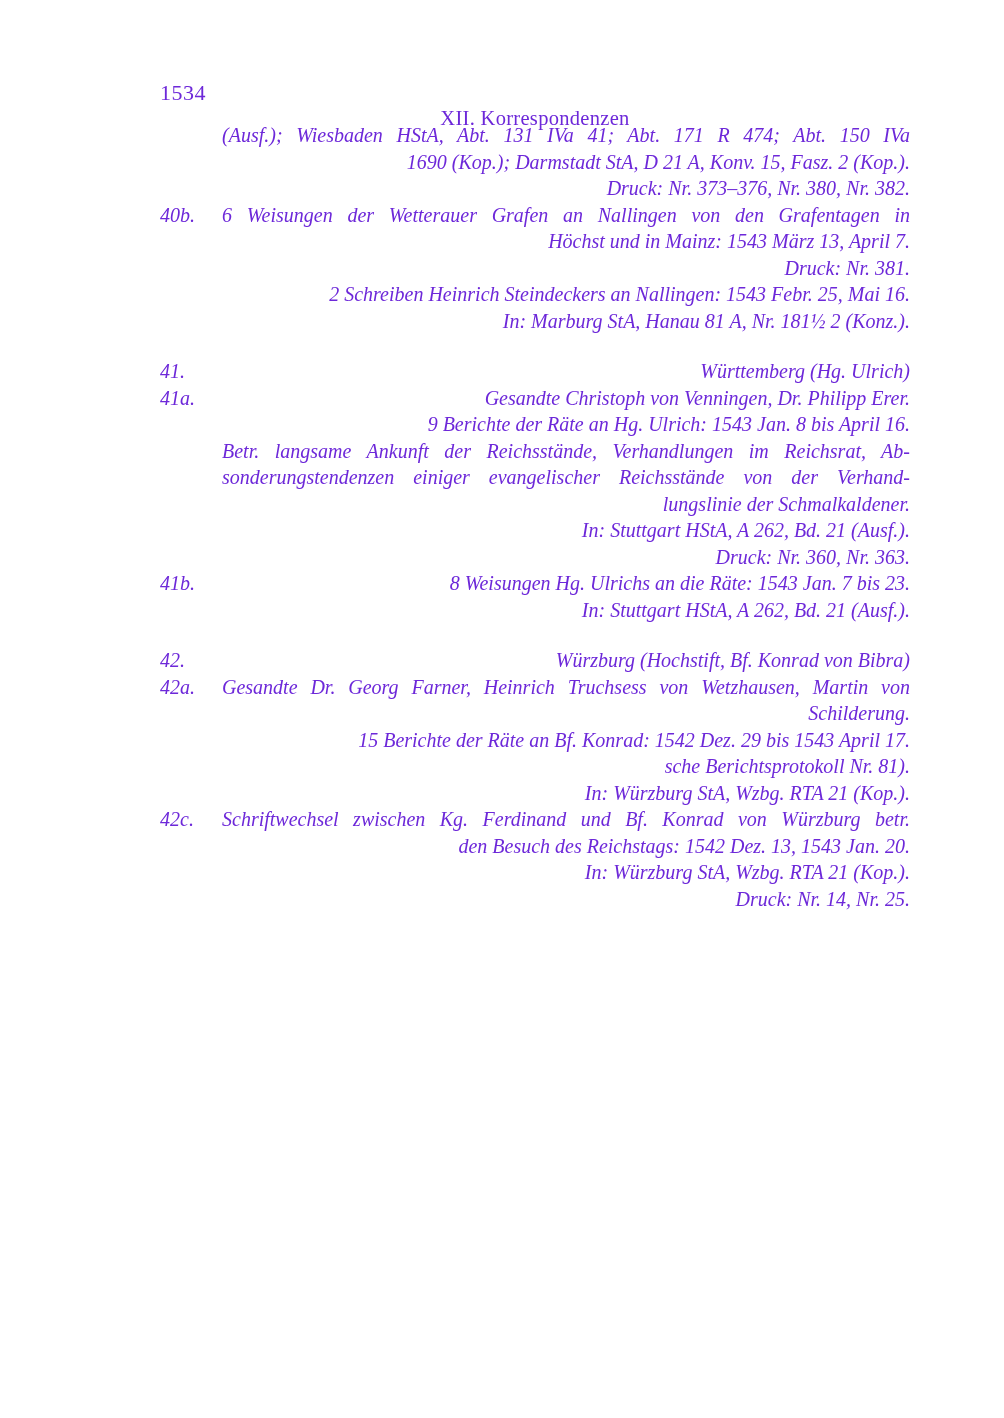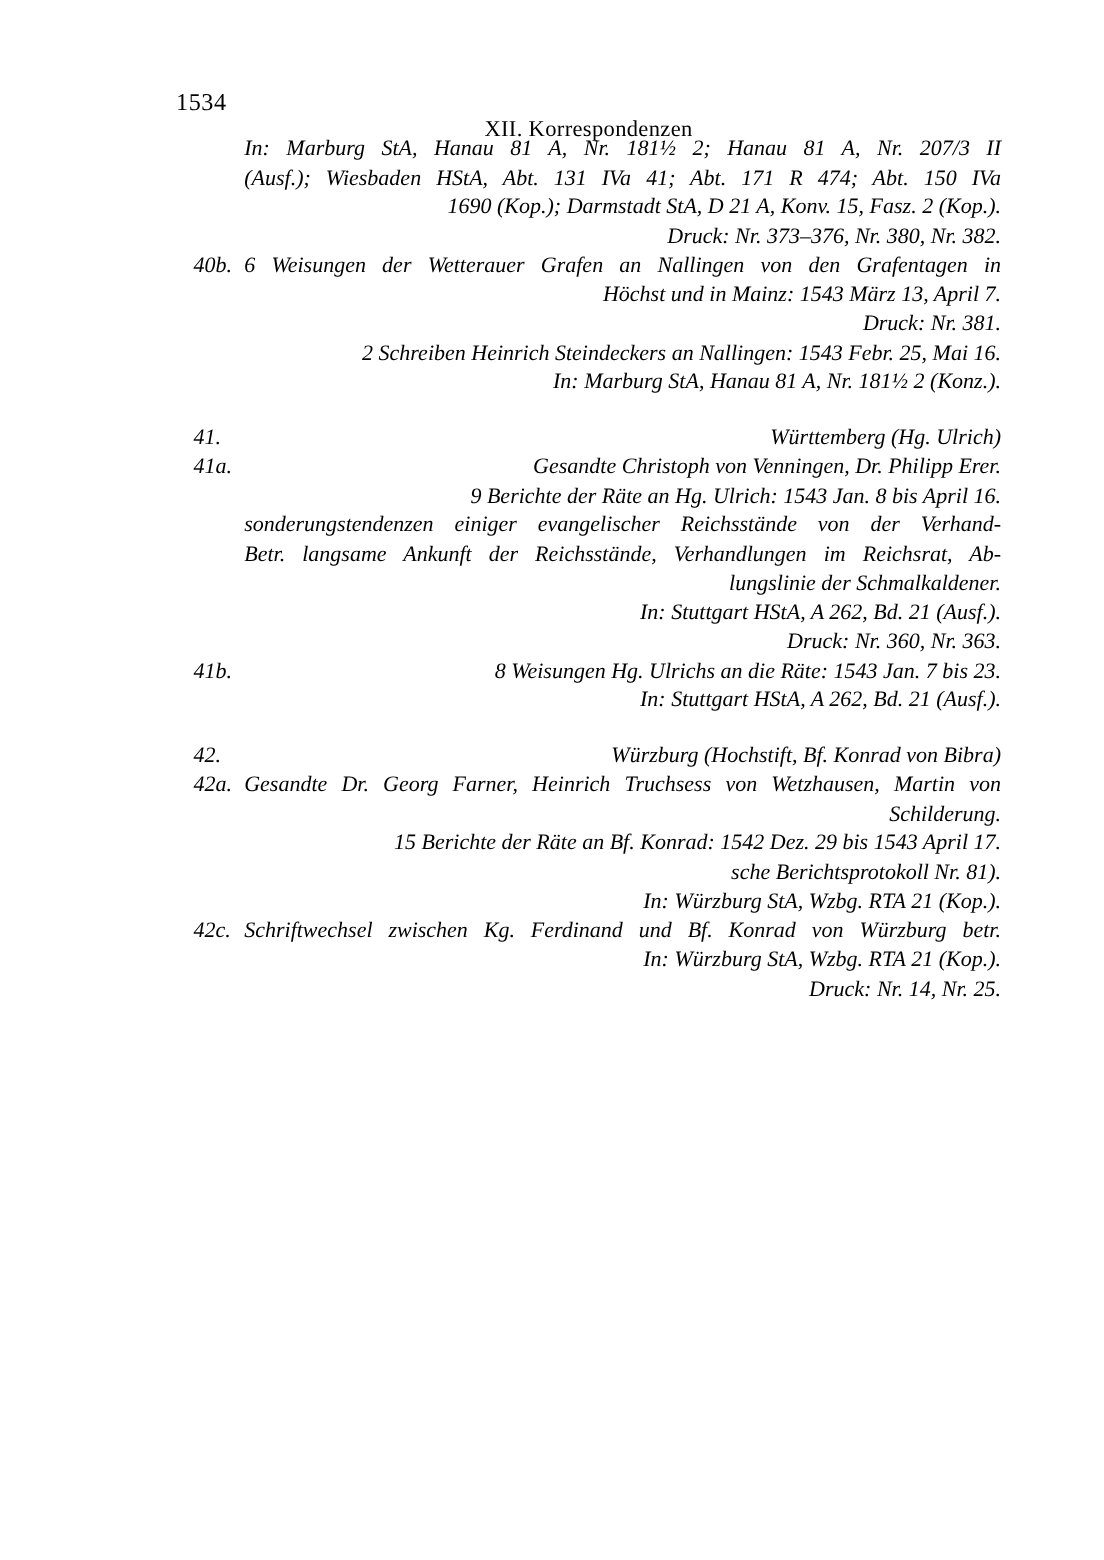--- a/index.html
+++ b/index.html
@@ -5,21 +5,21 @@
   html, body {
     margin: 0;
     padding: 0;
     background: #e8e8e8;
   }
   .page {
     position: relative;
     width: 1004px;
     height: 1418px;
     background: #ffffff;
-    color: #000000;
+    color: #6d28d9;
     font-family: "Liberation Serif", "DejaVu Serif", serif;
     overflow: hidden;
   }
   .header {
     position: absolute;
     left: 160px;
     top: 80px;
     width: 750px;
     height: 27px;
   }
@@ -56,21 +56,20 @@
   .line {
     position: relative;
     padding-left: 62px;
     min-height: 26.5px;
   }
   .label {
     position: absolute;
     left: 0;
     top: 0;
     white-space: nowrap;
-    margin-left: 16px;
   }
   .text {
     text-align: right;
   }
   .line.j .text {
     text-align: justify;
     text-align-last: justify;
     text-justify: inter-word;
   }
   .gap {
@@ -81,24 +80,20 @@
 <body>
 
 <div class="page">
   <div class="header">
     <span class="pagenum">1534</span>
     <span class="runhead">XII. Korrespondenzen</span>
   </div>
   <div class="content" id="content">
       <div class="line j">
     <span class="label"></span>
-    <div class="text">In: Marburg StA, Hanau 81 A, Nr. 181½ 2; Hanau 81 A, Nr. 207/3 II</div>
-  </div>
-      <div class="line j">
-    <span class="label"></span>
     <div class="text">(Ausf.); Wiesbaden HStA, Abt. 131 IVa 41; Abt. 171 R 474; Abt. 150 IVa</div>
   </div>
       <div class="line">
     <span class="label"></span>
     <div class="text">1690 (Kop.); Darmstadt StA, D 21 A, Konv. 15, Fasz. 2 (Kop.).</div>
   </div>
       <div class="line">
     <span class="label"></span>
     <div class="text">Druck: Nr. 373–376, Nr. 380, Nr. 382.</div>
   </div>
@@ -130,25 +125,25 @@
       <div class="line">
     <span class="label">41a.</span>
     <div class="text">Gesandte Christoph von Venningen, Dr. Philipp Erer.</div>
   </div>
       <div class="line">
     <span class="label"></span>
     <div class="text">9 Berichte der Räte an Hg. Ulrich: 1543 Jan. 8 bis April 16.</div>
   </div>
       <div class="line j">
     <span class="label"></span>
+    <div class="text">Betr. langsame Ankunft der Reichsstände, Verhandlungen im Reichsrat, Ab-</div>
+  </div>
+      <div class="line j">
+    <span class="label"></span>
     <div class="text">sonderungstendenzen einiger evangelischer Reichsstände von der Verhand-</div>
-  </div>
-      <div class="line j">
-    <span class="label"></span>
-    <div class="text">Betr. langsame Ankunft der Reichsstände, Verhandlungen im Reichsrat, Ab-</div>
   </div>
       <div class="line">
     <span class="label"></span>
     <div class="text">lungslinie der Schmalkaldener.</div>
   </div>
       <div class="line">
     <span class="label"></span>
     <div class="text">In: Stuttgart HStA, A 262, Bd. 21 (Ausf.).</div>
   </div>
       <div class="line">
@@ -184,20 +179,24 @@
     <span class="label"></span>
     <div class="text">sche Berichtsprotokoll Nr. 81).</div>
   </div>
       <div class="line">
     <span class="label"></span>
     <div class="text">In: Würzburg StA, Wzbg. RTA 21 (Kop.).</div>
   </div>
       <div class="line j">
     <span class="label">42c.</span>
     <div class="text">Schriftwechsel zwischen Kg. Ferdinand und Bf. Konrad von Würzburg betr.</div>
+  </div>
+      <div class="line">
+    <span class="label"></span>
+    <div class="text">den Besuch des Reichstags: 1542 Dez. 13, 1543 Jan. 20.</div>
   </div>
       <div class="line">
     <span class="label"></span>
     <div class="text">In: Würzburg StA, Wzbg. RTA 21 (Kop.).</div>
   </div>
       <div class="line">
     <span class="label"></span>
     <div class="text">Druck: Nr. 14, Nr. 25.</div>
   </div>
     </div>

